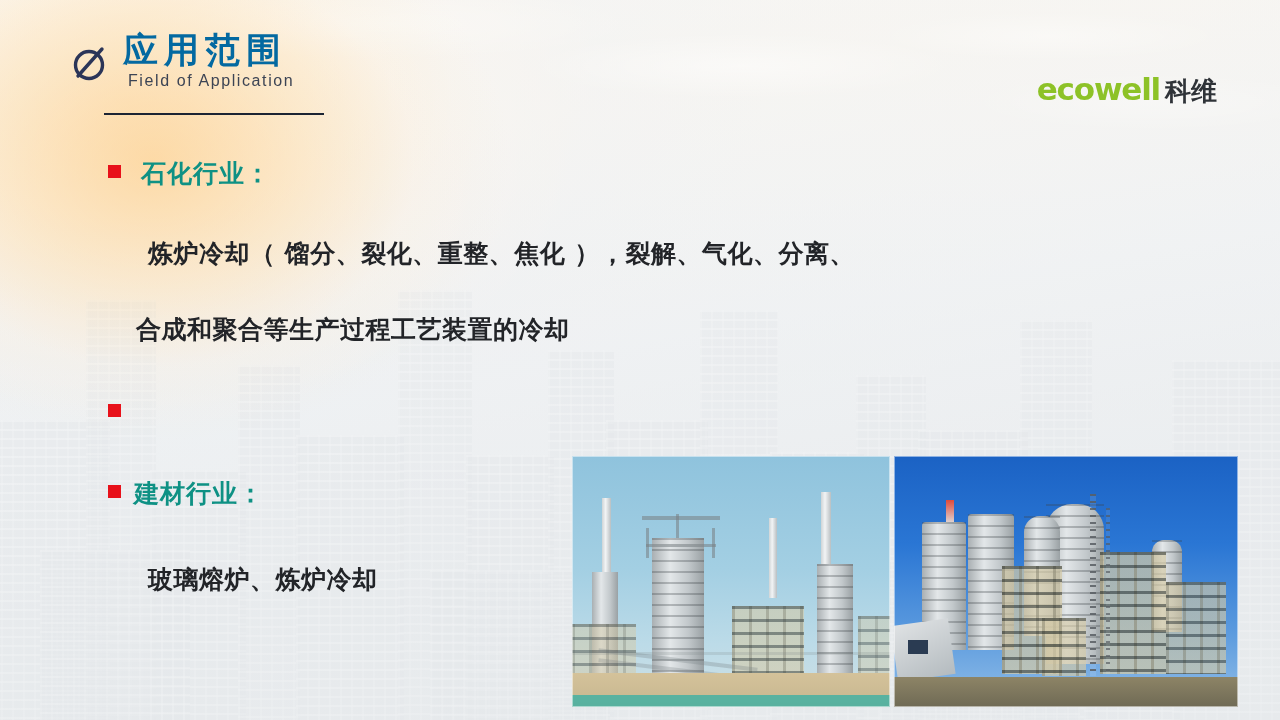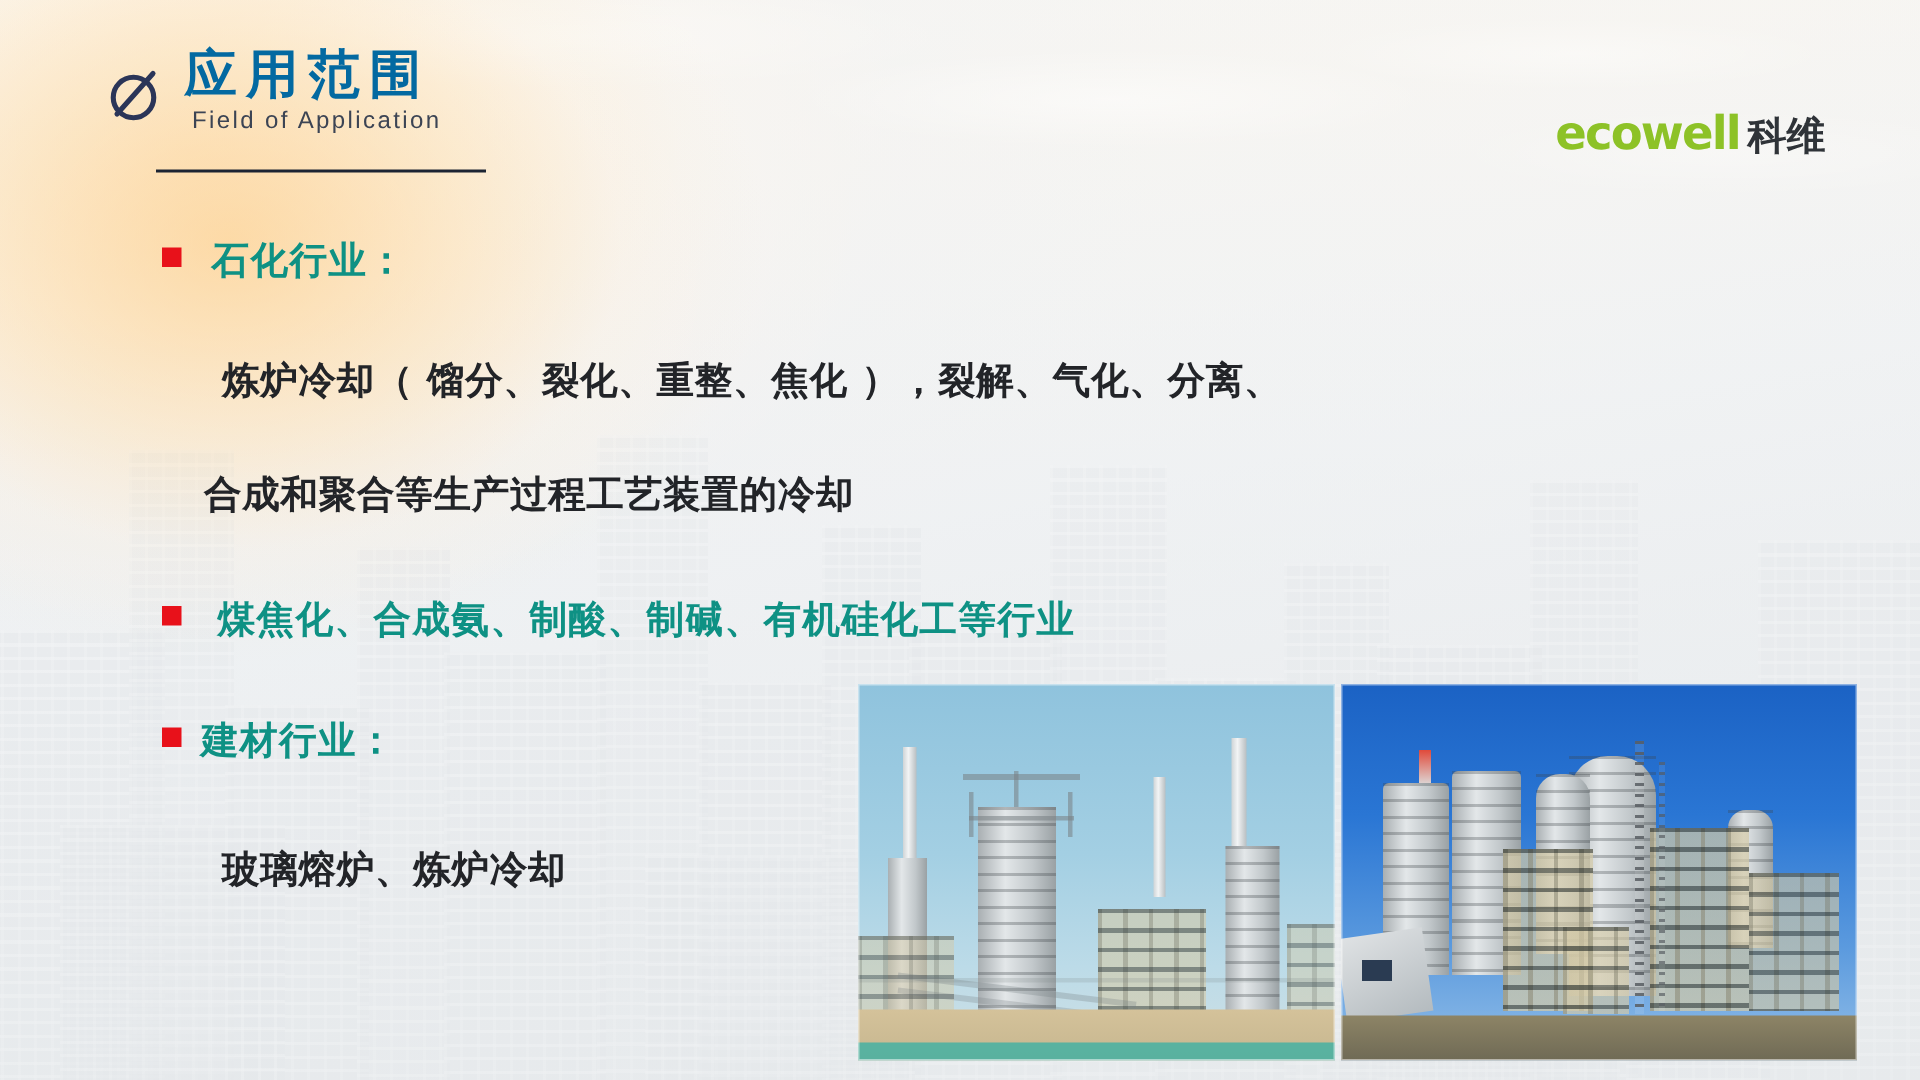--- a/index.html
+++ b/index.html
@@ -161,21 +161,20 @@
   <div class="content">
 
     <div class="bullet-sq" style="left:108px;top:165px;"></div>
     <div class="line cn-txt t-head" style="left:141px;top:157px;">石化行业：</div>
 
     <div class="line cn-txt t-body" style="left:148px;top:237px;">炼炉冷却（ 馏分、裂化、重整、焦化 ），裂解、气化、分离、</div>
 
     <div class="line cn-txt t-body" style="left:136px;top:313px;">合成和聚合等生产过程工艺装置的冷却</div>
 
     <div class="bullet-sq" style="left:108px;top:404px;"></div>
-    <div class="line cn-txt t-head" style="left:145px;top:396px;">煤焦化、合成氨、制酸、制碱、有机硅化工等行业</div>
 
     <div class="bullet-sq" style="left:108px;top:485px;"></div>
     <div class="line cn-txt t-head" style="left:134px;top:477px;">建材行业：</div>
 
     <div class="line cn-txt t-body" style="left:148px;top:563px;">玻璃熔炉、炼炉冷却</div>
   </div>
 
   <div class="photo photo-l">
     <div class="p-sky-l"></div>
 

